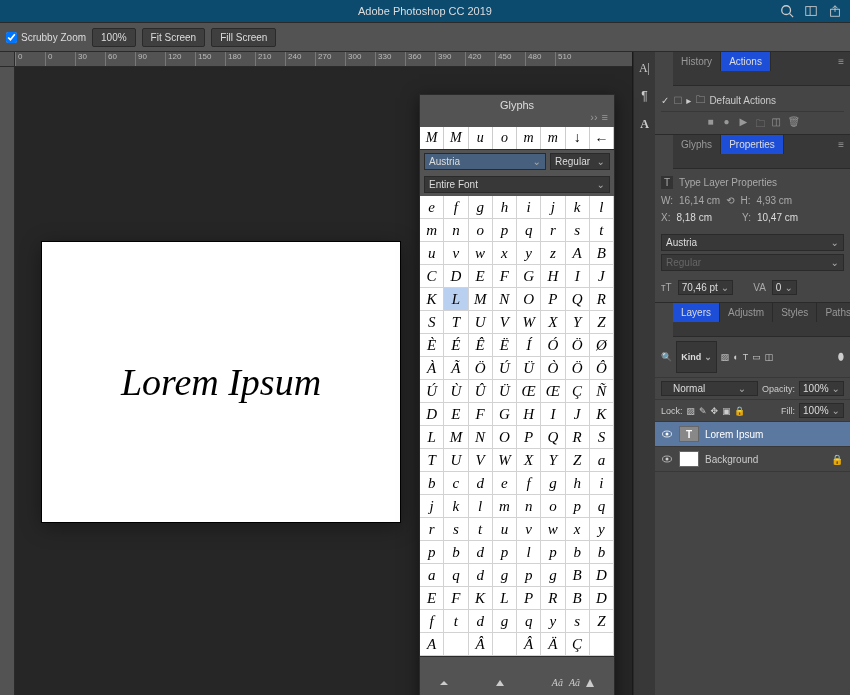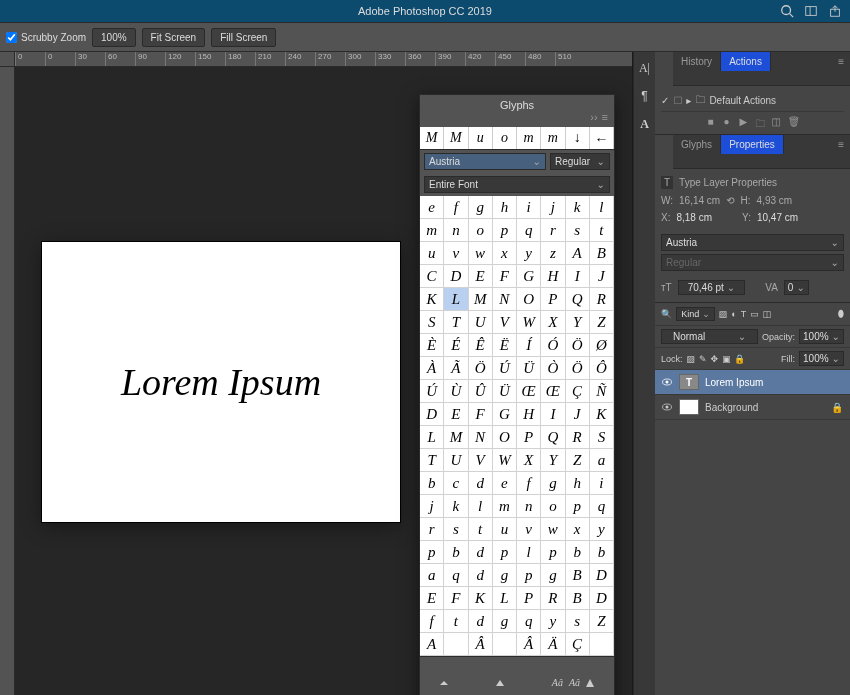--- a/index.html
+++ b/index.html
@@ -177,33 +177,41 @@
       <div class="sel chev">
           <span>Austria</span>
         </div>
       <div style="height:3px;"></div>
       <div class="sel chev dim" style="color:#666;">
           <span>Regular</span>
         </div>
       <div style="height:6px;"></div>
       <div class="prop-row">
         <span>тT</span>
-        <span class="sel chev" style="padding:1px 9px;">
+        <span class="sel chev" style="padding:1px 3px;">
             <span>70,46 pt</span>
           </span>
         <span style="margin-left:14px;">VA</span>
         <span class="sel chev" style="padding:1px 3px;">
             <span>0</span>
           </span>
       </div>
     </div>
 
+    <div class="panel-row-tabs">
+      <div class="ptab active">Layers</div>
+      <div class="ptab">Adjustm</div>
+      <div class="ptab">Styles</div>
+      <div class="ptab">Paths</div>
+      <div class="ptab">Channels</div>
+
+    </div>
     <div class="layers-filter">
       <span style="font-size:9px;">🔍</span>
-      <span class="sel chev" style="padding:1px 4px;font-size:9px;">
+      <span class="sel chev" style="padding:10px 4px;font-size:9px;font-weight:bold;">
           <span>Kind</span>
         </span>
       <span style="font-size:9px;">▨</span>
       <span style="font-size:9px;">◐</span>
       <span style="font-size:9px;">T</span>
       <span style="font-size:9px;">▭</span>
       <span style="font-size:9px;">◫</span>
       <span style="margin-left:auto;">⬮</span>
     </div>
     <div class="layers-opts">

